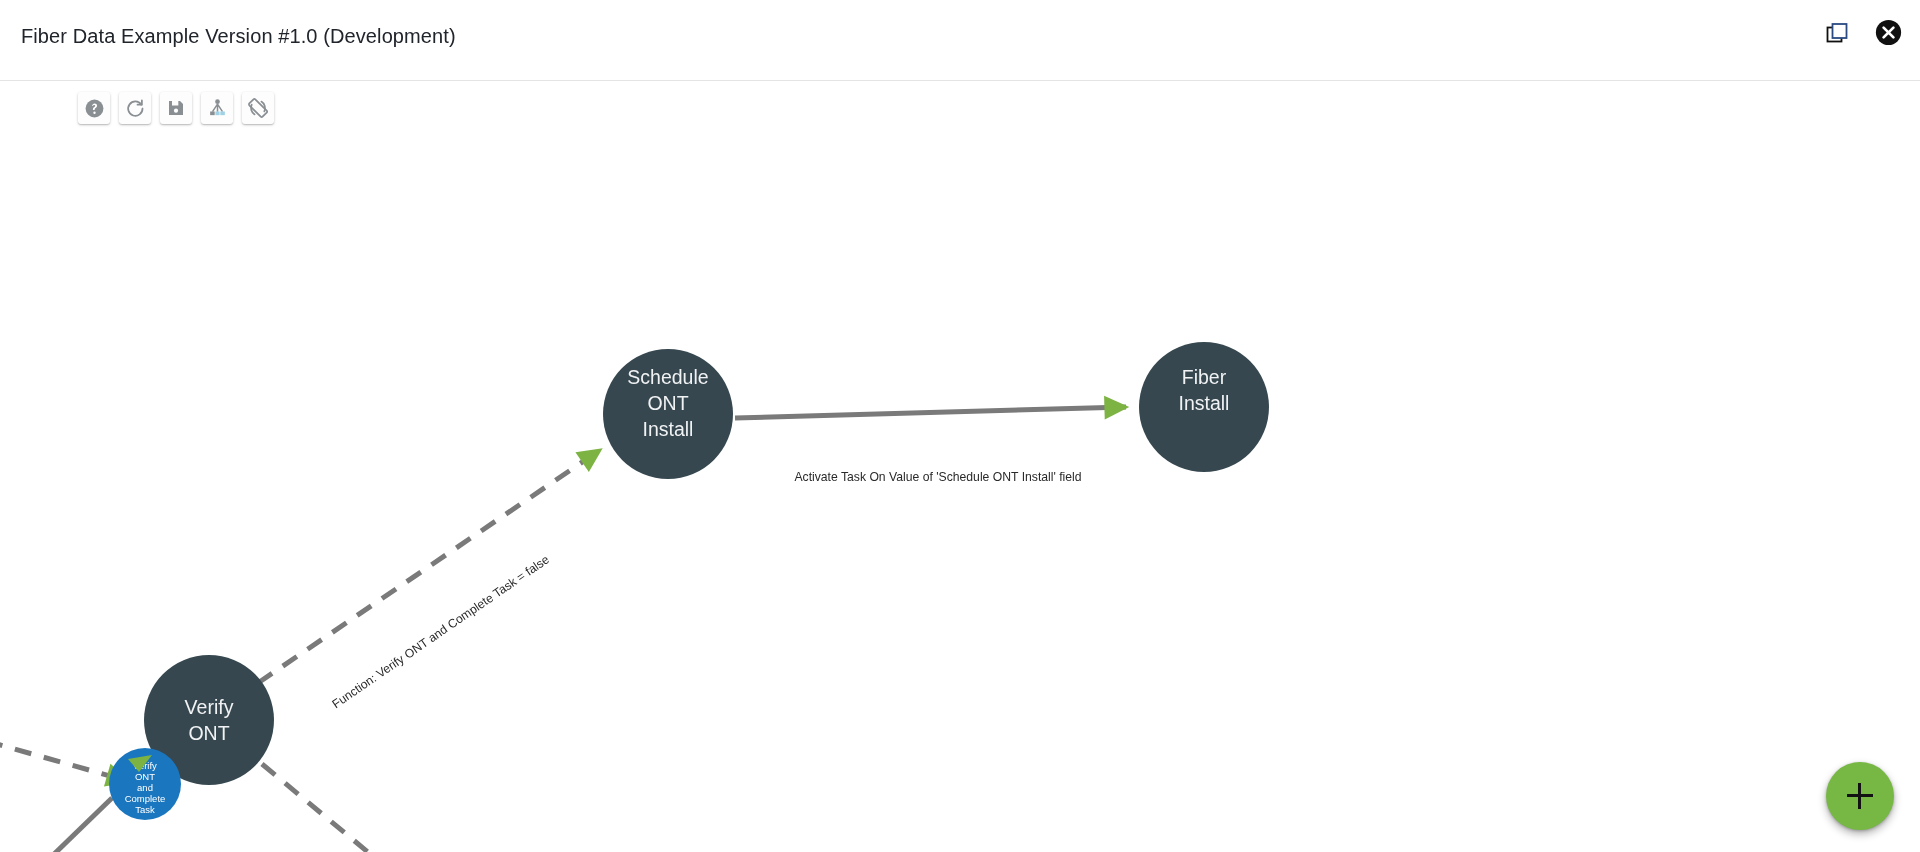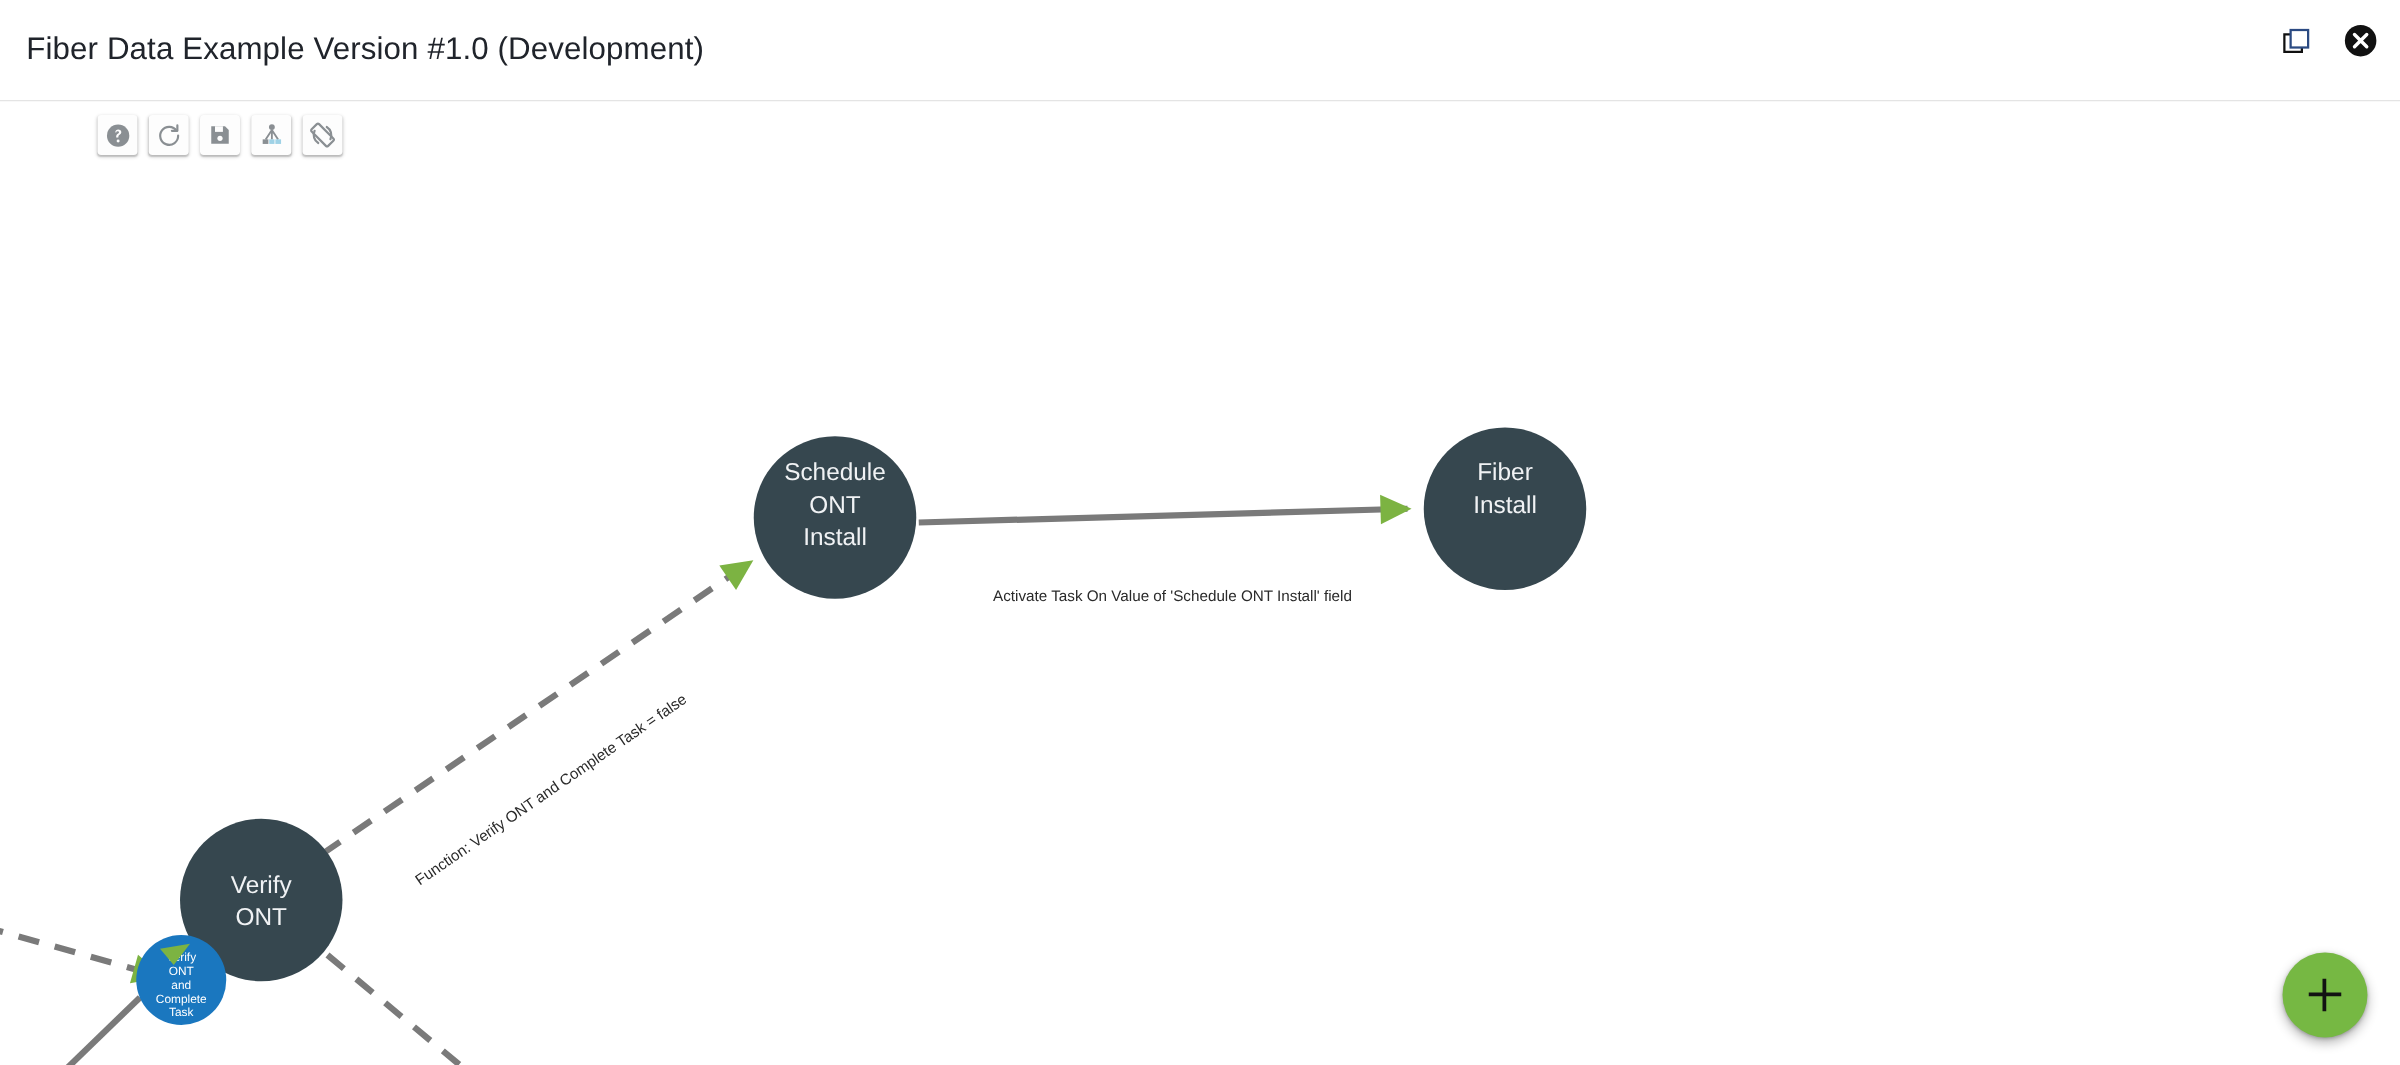--- a/index.html
+++ b/index.html
@@ -22,21 +22,21 @@
   #titlebar {
     position: absolute;
     left: 0; top: 0;
     width: 1920px; height: 81px;
     background: #ffffff;
     border-bottom: 1px solid #e4e4e4;
   }
   #window-title {
     position: absolute;
     left: 21px; top: 25px;
-    font-size: 25px;
+    font-size: 20px;
     font-weight: 400;
     color: #20242b;
     letter-spacing: 0.1px;
     white-space: nowrap;
   }
   #window-controls {
     position: absolute;
     right: 18px; top: 20px;
     display: flex;
     align-items: center;

